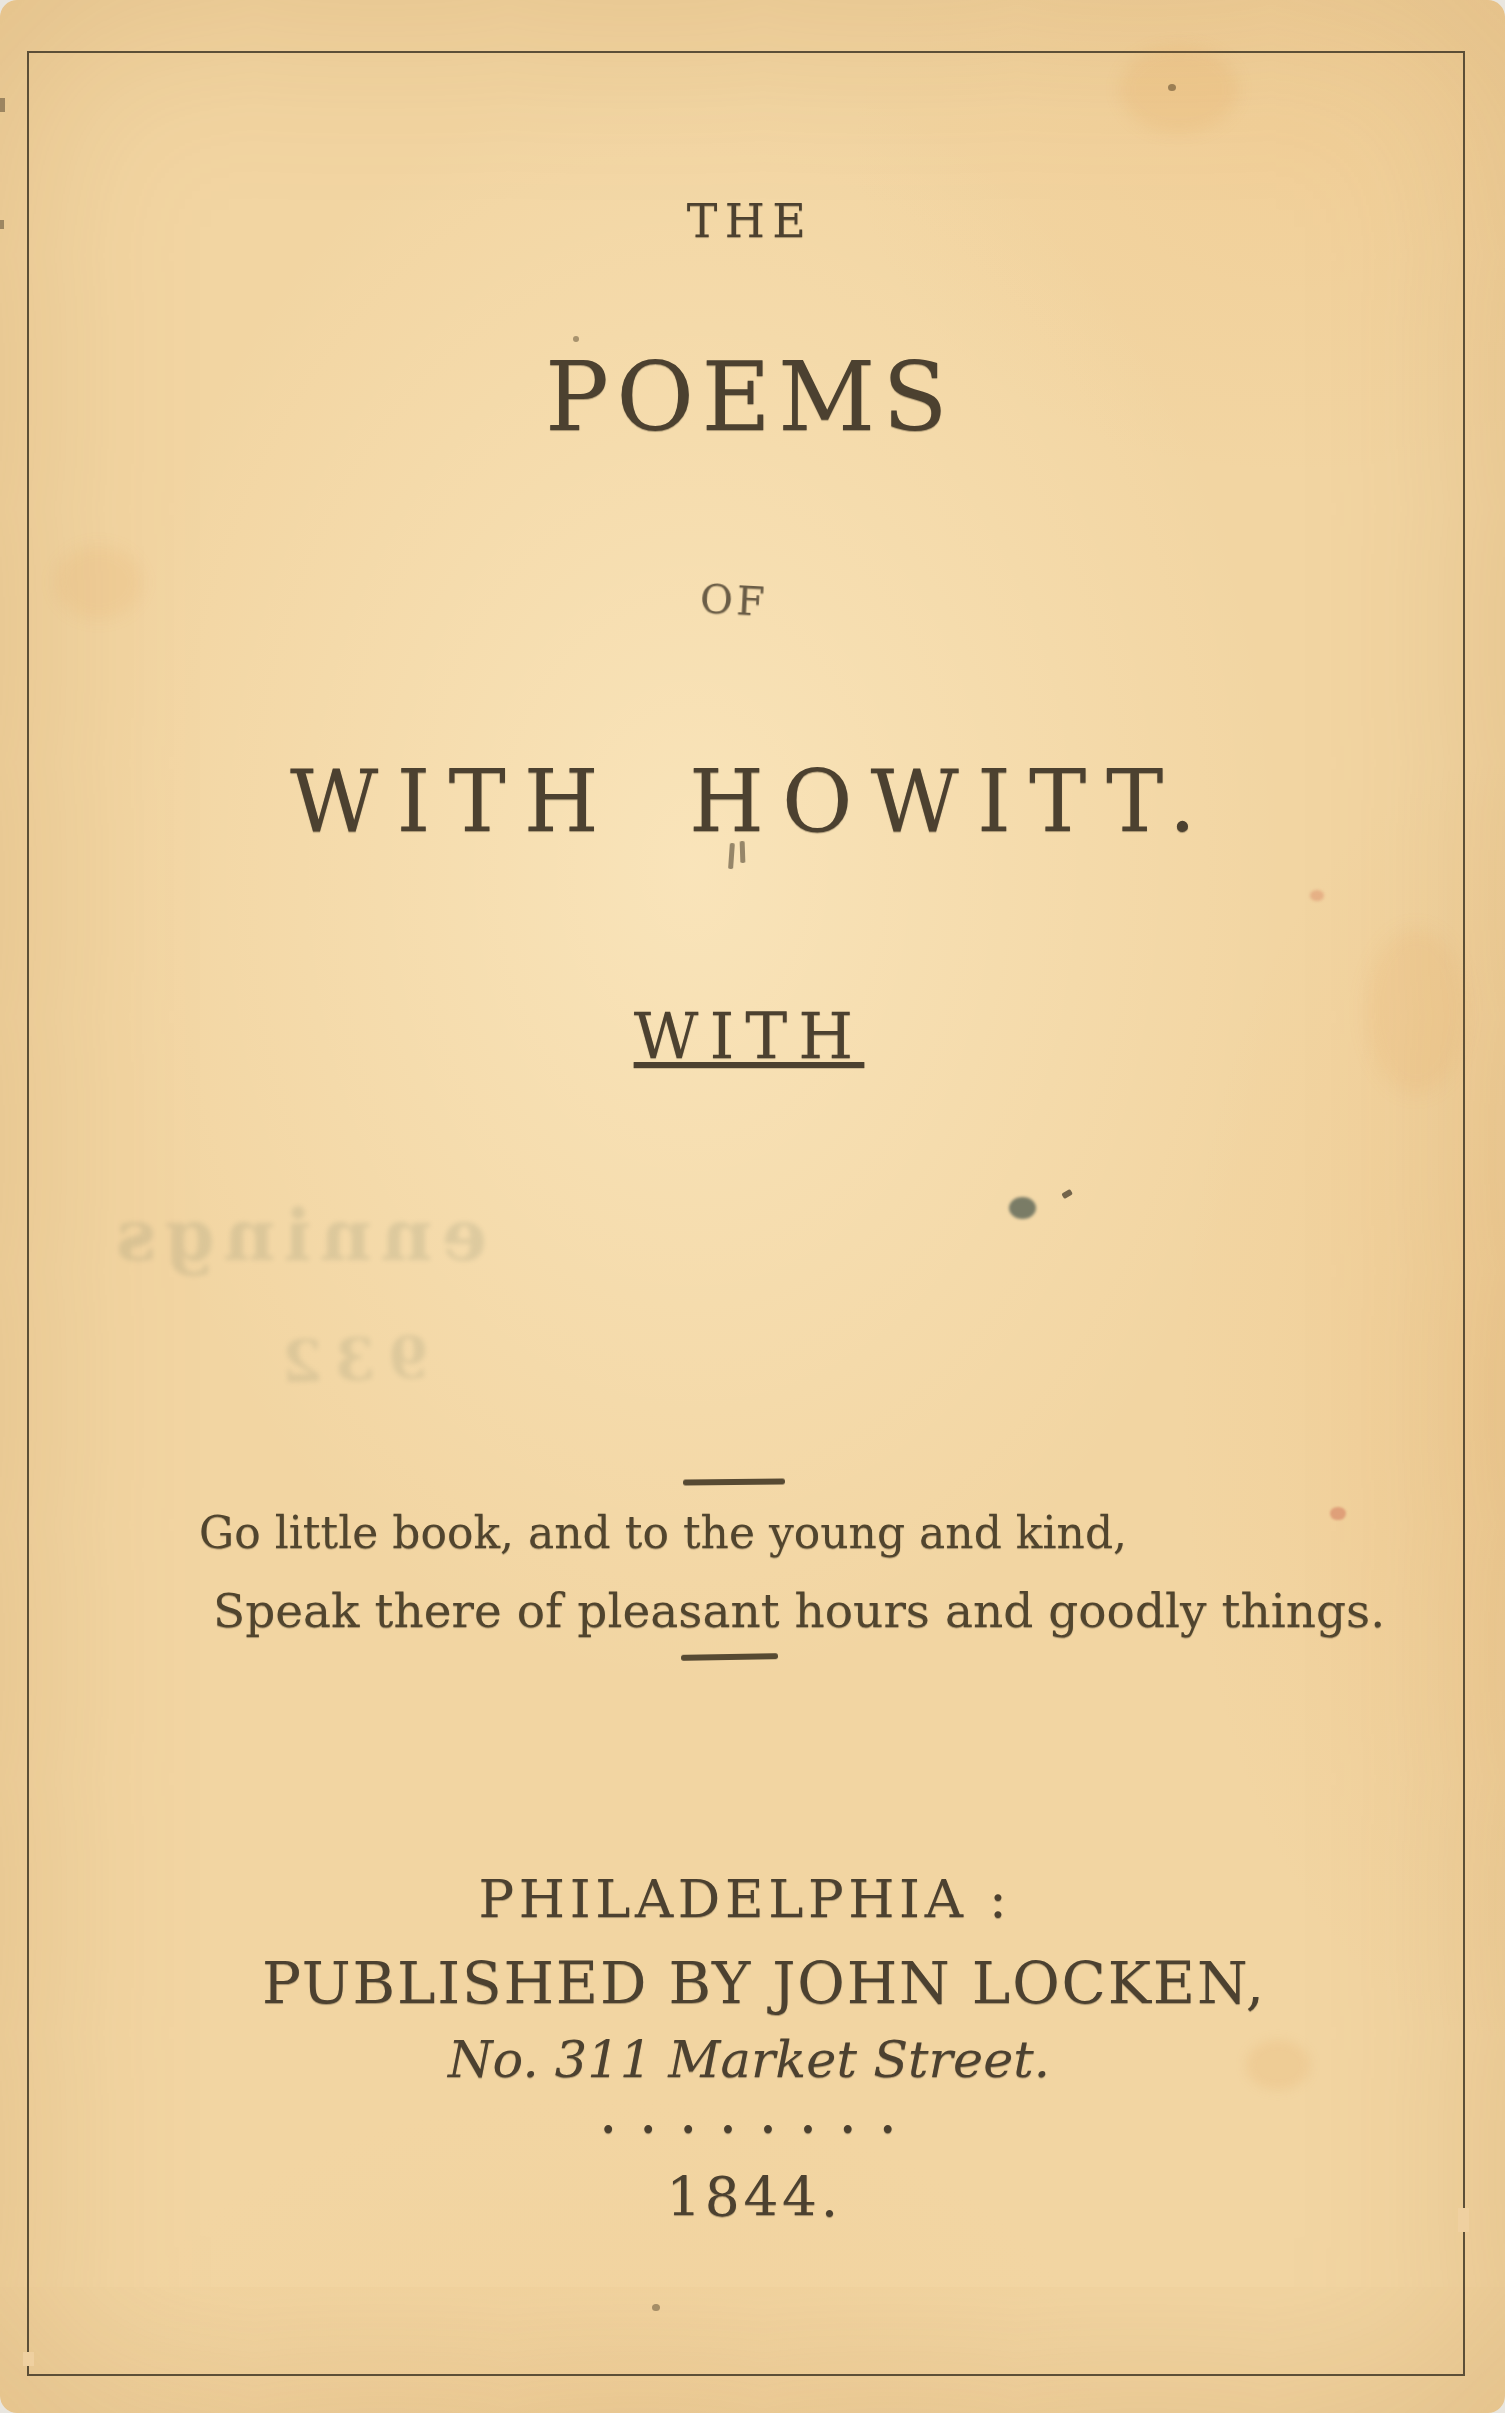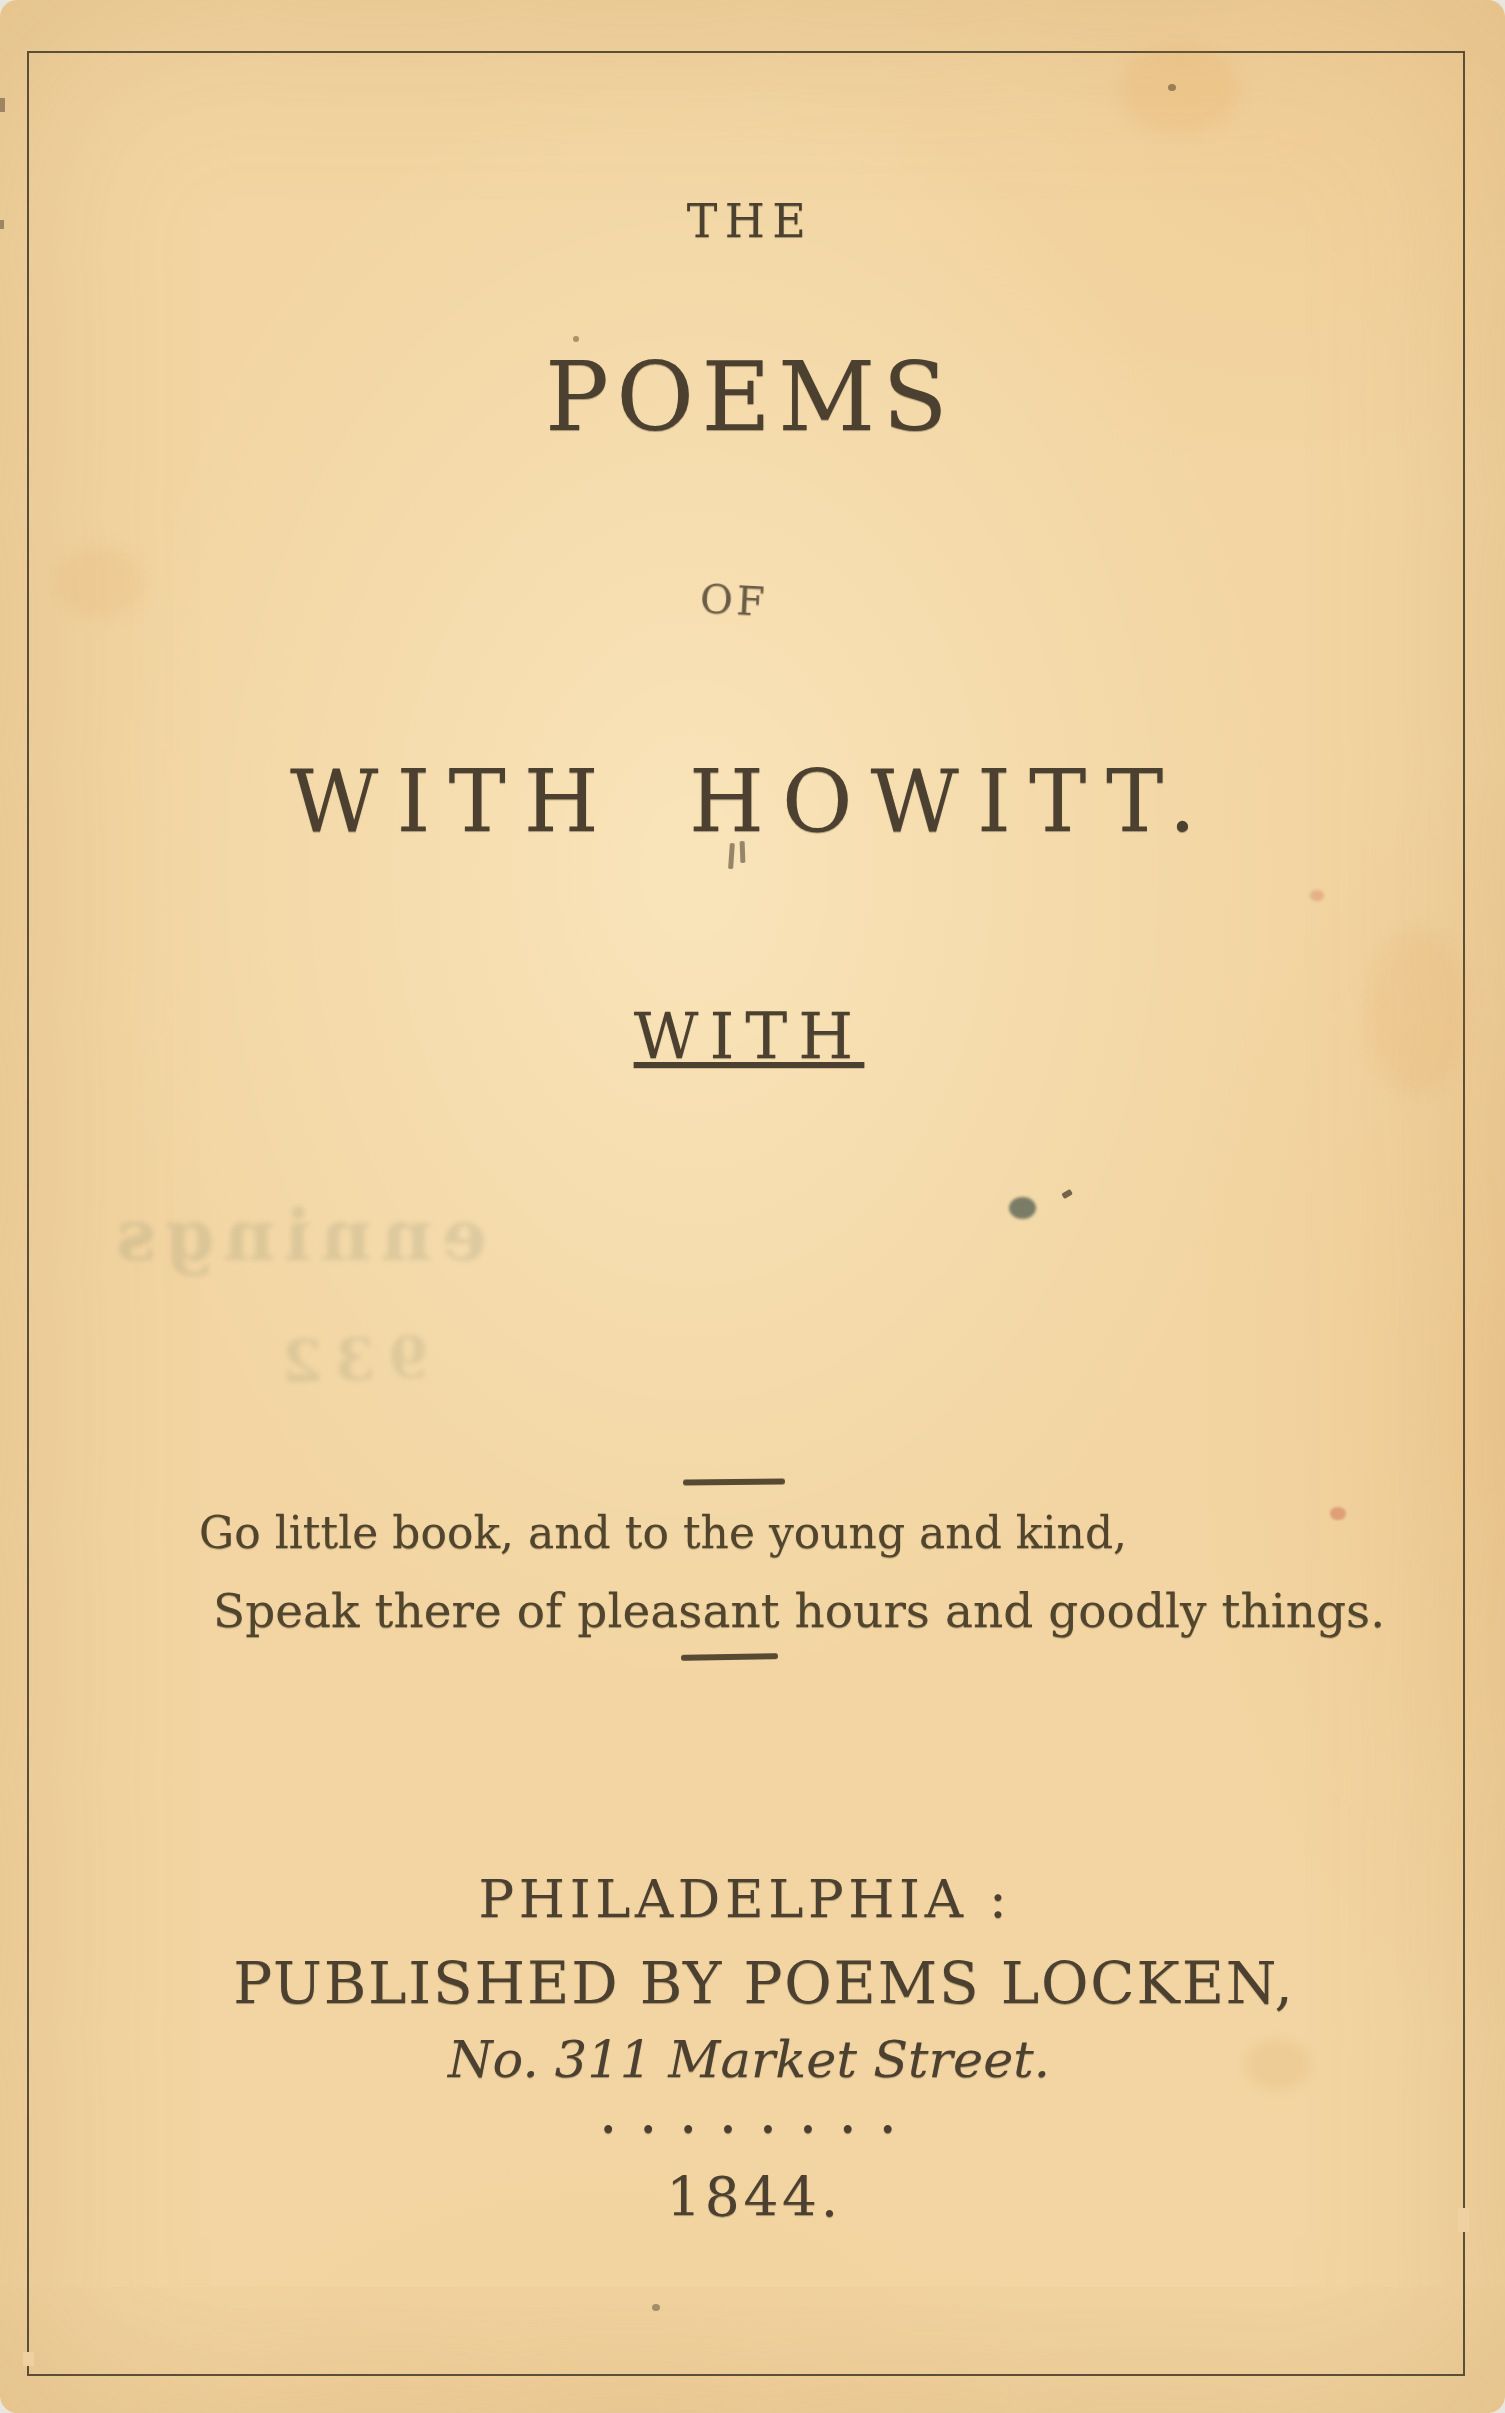--- a/index.html
+++ b/index.html
@@ -112,19 +112,19 @@
   <div class="t cx with">WITH</div>
   <div class="smudge"></div>
   <div class="smudge-tick"></div>
 
   <div class="rule rule1"></div>
   <div class="t ep1">Go little book, and to the young and kind,</div>
   <div class="t ep2">Speak there of pleasant hours and goodly things.</div>
   <div class="rule rule2"></div>
 
   <div class="t cx city">PHILADELPHIA :</div>
-  <div class="t cx publisher">PUBLISHED BY POEMS LOCKEN,</div>
+  <div class="t cx publisher">PUBLISHED BY JOHN LOCKEN,</div>
   <div class="t cx address">No. 311 Market Street.</div>
   <div class="t cx dots">••••••••</div>
   <div class="t cx year">1844.</div>
 
 </div>
 
 
 </body></html>

